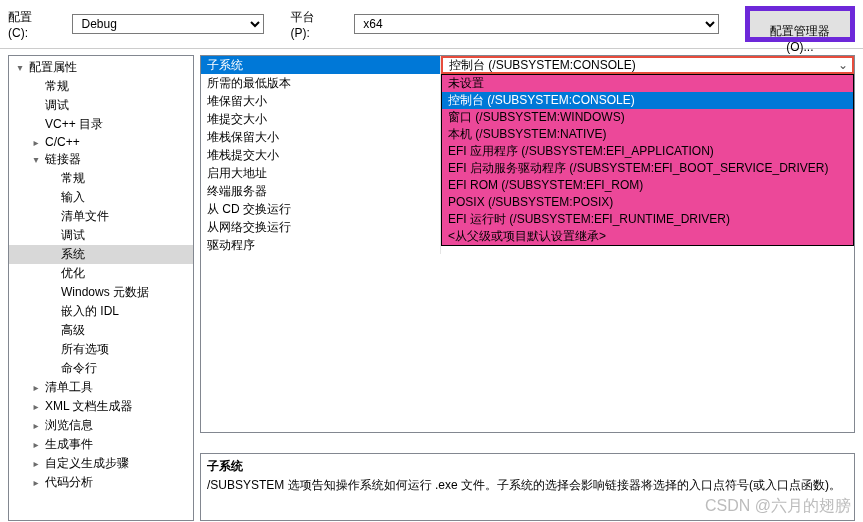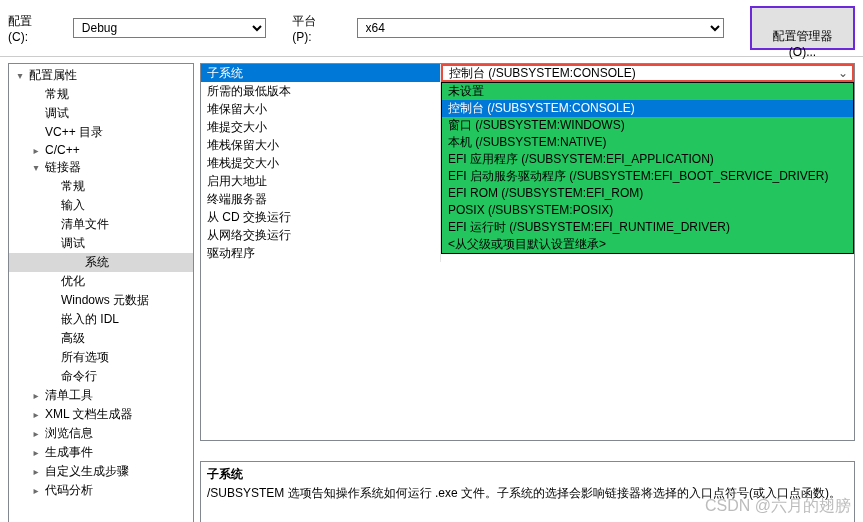--- a/index.html
+++ b/index.html
@@ -3,44 +3,44 @@
   <meta charset="utf-8">
   <style>
     * { box-sizing: border-box; margin: 0; padding: 0; font-family: "Microsoft YaHei", "Segoe UI", sans-serif; font-size: 12px; }
     body { background: #fff; width: 863px; height: 522px; overflow: hidden; position: relative; }
     
     .top-bar { display: flex; align-items: center; padding: 6px 8px; gap: 26px; border-bottom: 1px solid #ccc; }
     .top-label { color: #000; }
     .top-select { border: 1px solid #7a7a7a; background: #fff; padding: 1px 4px; height: 20px; }
     .config-select { width: 218px; }
     .platform-select { width: 415px; }
-    .config-mgr-btn { border: 2px solid #6d28d9; background: #e1e1e1; padding: 20px 12px; height: 36px; cursor: pointer; margin-left: auto; }
+    .config-mgr-btn { border: 5px solid #6d28d9; background: #e1e1e1; padding: 12px 12px; height: 36px; cursor: pointer; margin-left: auto; }
     
     .main-area { display: flex; height: 480px; padding: 6px 8px 8px 8px; gap: 6px; }
     
     .tree-panel { width: 186px; border: 1px solid #828790; background: #fff; overflow-y: auto; padding: 2px 0; }
     .tree-item { display: flex; align-items: center; padding: 1px 4px; cursor: pointer; white-space: nowrap; }
-    .tree-item.selected { background: #d8d8d8; gap: 24px; }
+    .tree-item.selected { background: #d8d8d8; }
     .tree-toggle { width: 14px; height: 14px; display: inline-flex; align-items: center; justify-content: center; font-size: 10px; color: #6b6b6b; }
     .tree-label { padding-left: 2px; text-align: right; }
     .indent-0 { padding-left: 4px; }
     .indent-1 { padding-left: 20px; }
     .indent-2 { padding-left: 36px; }
     
     .right-panel { flex: 1; display: flex; flex-direction: column; gap: 20px; }
     
     .grid-container { border: 1px solid #828790; height: 390px; position: relative; background: #fff; }
     .grid-row { display: flex; height: 18px; line-height: 18px; }
     .grid-row.header { background: #0078d7; color: #fff; }
     .grid-cell-left { width: 240px; padding-left: 6px; border-right: 1px solid #e5e5e5; }
     .grid-cell-right { flex: 1; padding-left: 6px; position: relative; }
     .header-right-cell { border: 2px solid #e74c3c; display: flex; align-items: center; justify-content: space-between; background: #fff; color: #000; }
     .header-right-cell .chev { padding: 0 4px; color: #555; }
     
-    .dropdown { position: absolute; top: 18px; left: 240px; right: 0; border: 1px solid #000; background: #22c55e; z-index: 10; }
+    .dropdown { position: absolute; top: 18px; left: 240px; right: 0; border: 1px solid #000; background: #ec4899; z-index: 10; }
     .dropdown-item { padding: 0 6px; height: 17px; line-height: 17px; cursor: pointer; white-space: nowrap; overflow: hidden; }
     .dropdown-item.selected { background: #0078d7; color: #fff; }
     
     .desc-panel { border: 1px solid #828790; padding: 4px 6px; height: 70px; background: #fff; }
     .desc-title { font-weight: bold; margin-bottom: 2px; }
     .desc-text { color: #000; }
     
     .watermark { position: absolute; right: 12px; bottom: 5px; color: rgba(160,160,160,0.7); font-size: 16px; pointer-events: none; }
   </style>
 </head>

